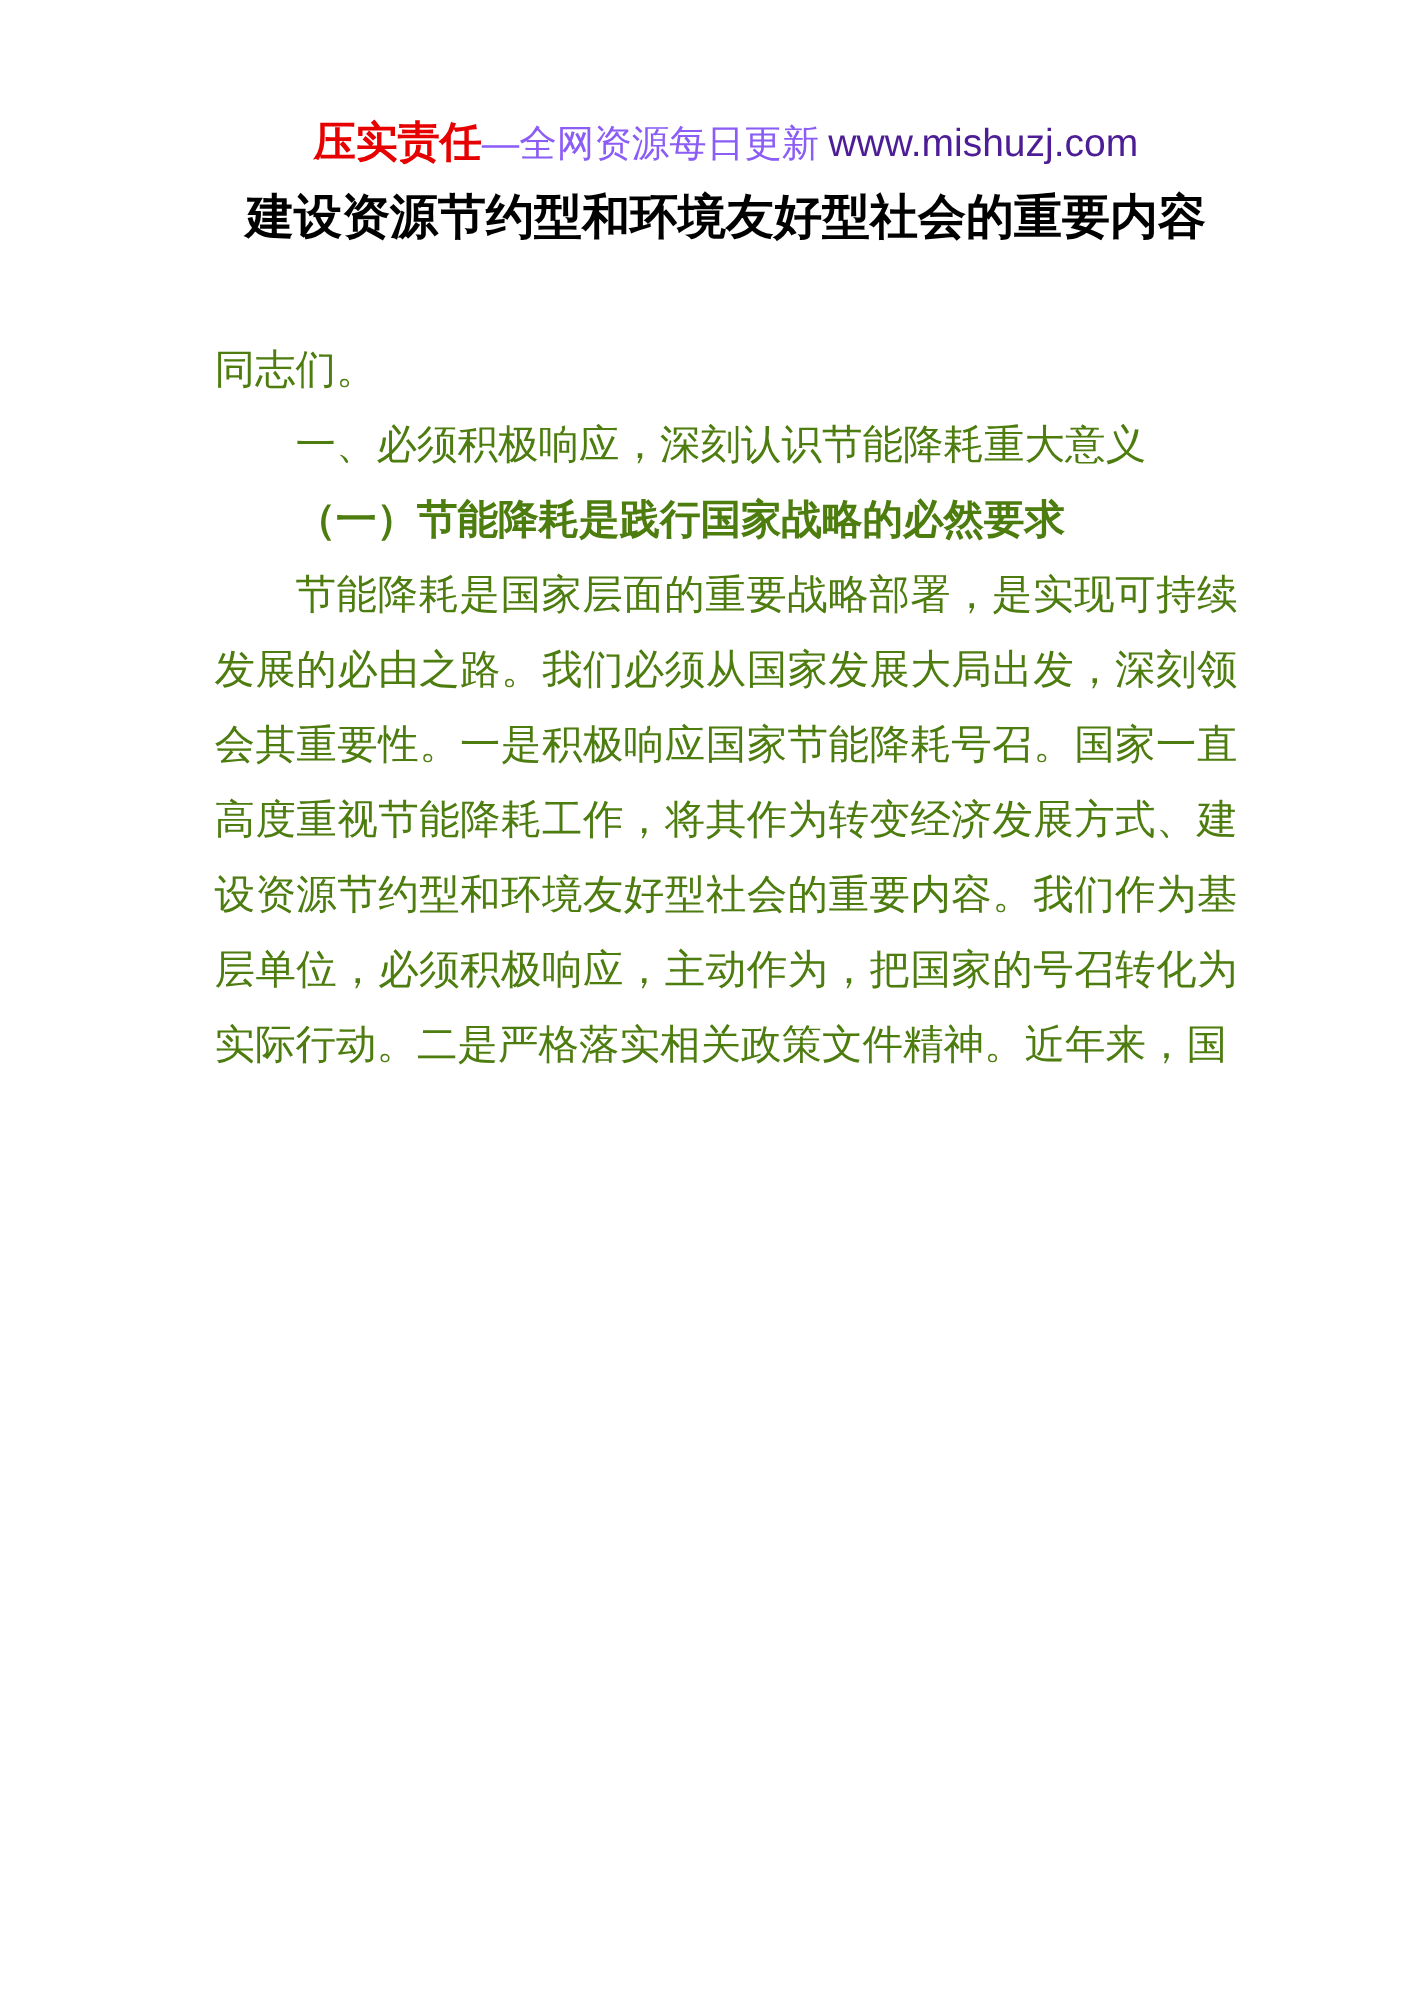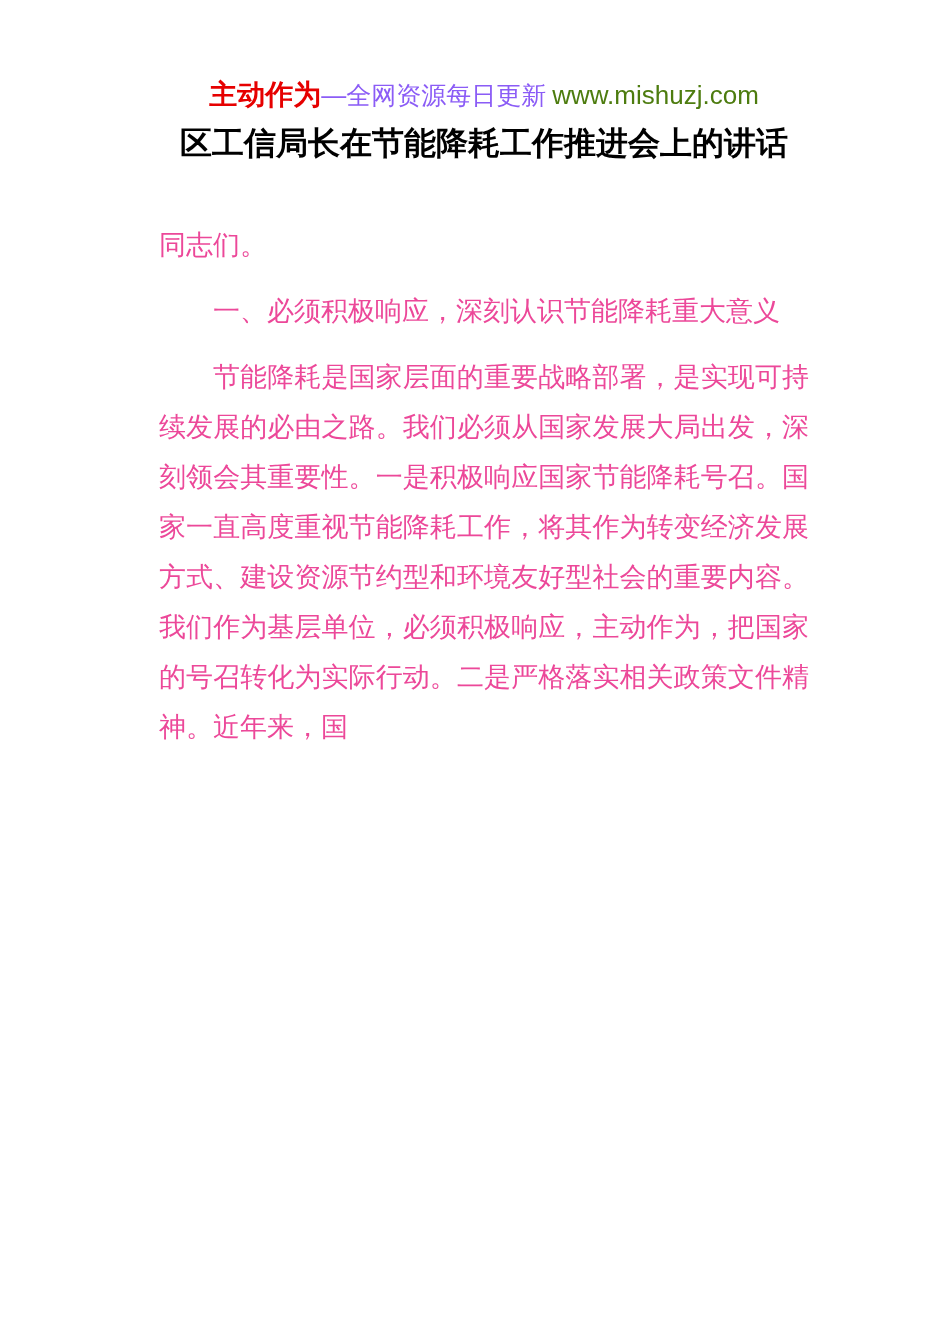--- a/index.html
+++ b/index.html
@@ -31,67 +31,68 @@
   .brand {
     color: #e60000;
     font-weight: bold;
     font-size: 28px;
   }
   .tagline {
     color: #8b5cf6;
     font-size: 25px;
   }
   .url {
-    color: #4d7c0f;
+    color: #4c1d95;
     font-size: 26px;
     text-decoration: none;
     margin-left: 6px;
   }
   .title {
     margin: 2px 0 0 0;
     line-height: 52px;
     text-align: center;
     font-size: 32px;
     font-weight: bold;
     color: #000000;
   }
   .para {
-    margin: 16px;
+    margin: 0;
     font-size: 27px;
     line-height: 50px;
     text-align: justify;
     text-indent: 2em;
     line-break: strict;
-    color: #ec4899;
+    color: #4d7c0f;
   }
   .para.first {
     margin-top: 51px;
   }
   .no-indent {
     text-indent: 0;
   }
   .heading2 {
     font-weight: bold;
   }
 </style>
 </head>
 <body>
 
 <div class="page">
   <div class="content">
 
     <div class="header-line">
-      <span class="brand">主动作为</span><span class="tagline">—全网资源每日更新</span><a class="url" href="#">www.mishuzj.com</a>
+      <span class="brand">压实责任</span><span class="tagline">—全网资源每日更新</span><a class="url" href="#">www.mishuzj.com</a>
     </div>
 
-    <h1 class="title">区工信局长在节能降耗工作推进会上的讲话</h1>
+    <h1 class="title">建设资源节约型和环境友好型社会的重要内容</h1>
 
     <p class="para first no-indent">同志们。</p>
 
 
     <p class="para heading1">一、必须积极响应，深刻认识节能降耗重大意义</p>
 
 
+    <p class="para heading2">（一）节能降耗是践行国家战略的必然要求</p>
 
     <p class="para">节能降耗是国家层面的重要战略部署，是实现可持续发展的必由之路。我们必须从国家发展大局出发，深刻领会其重要性。一是积极响应国家节能降耗号召。国家一直高度重视节能降耗工作，将其作为转变经济发展方式、建设资源节约型和环境友好型社会的重要内容。我们作为基层单位，必须积极响应，主动作为，把国家的号召转化为实际行动。二是严格落实相关政策文件精神。近年来，国</p>
 
   </div>
 </div>
 
 </body></html>

